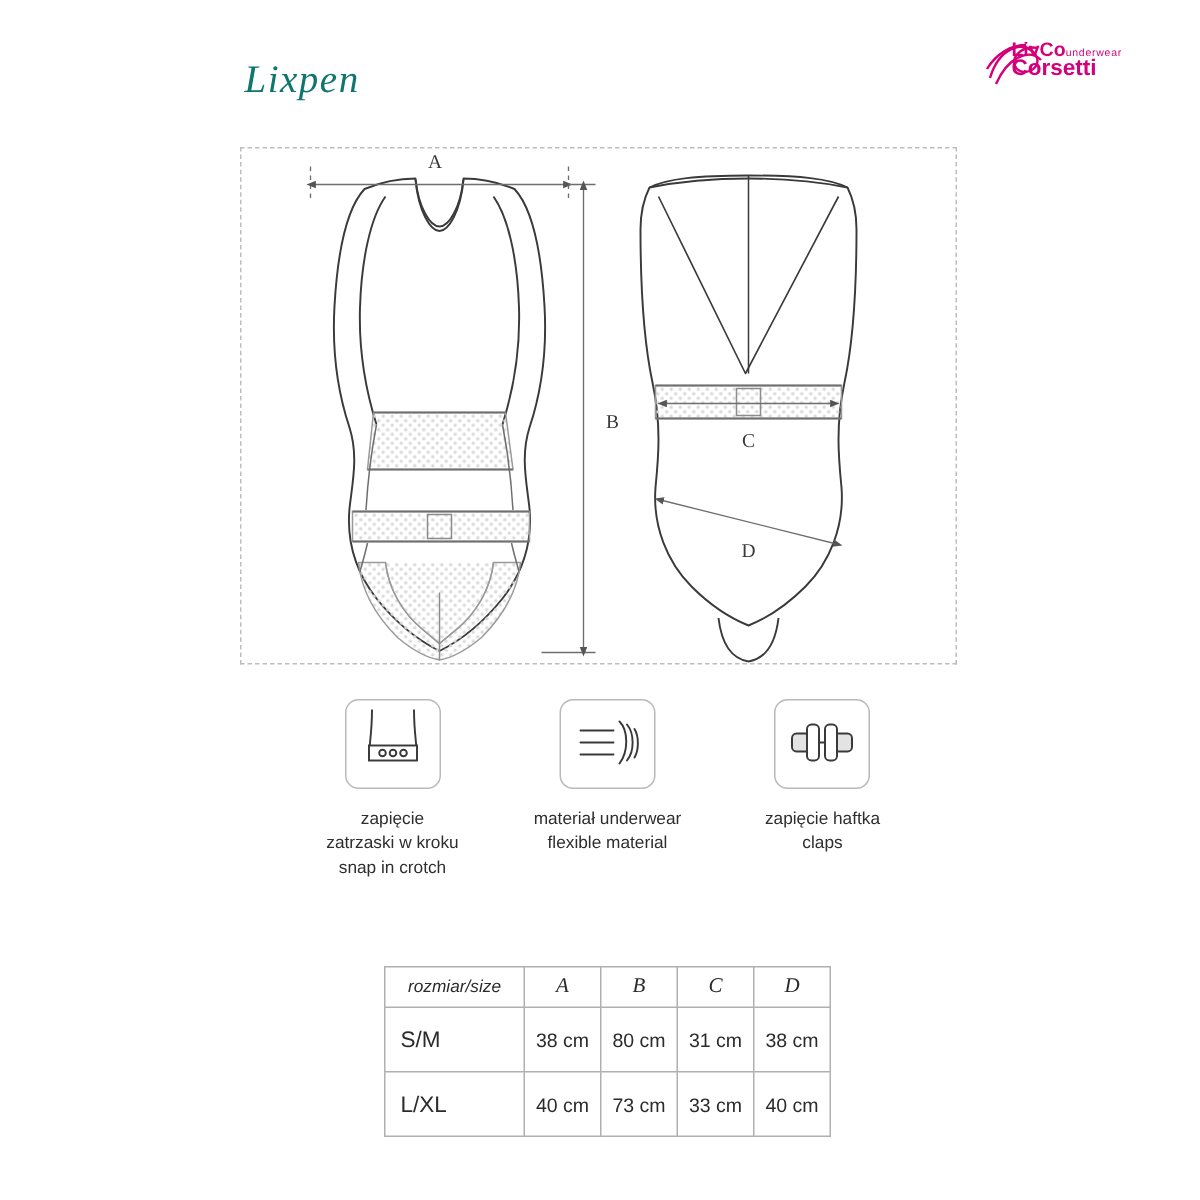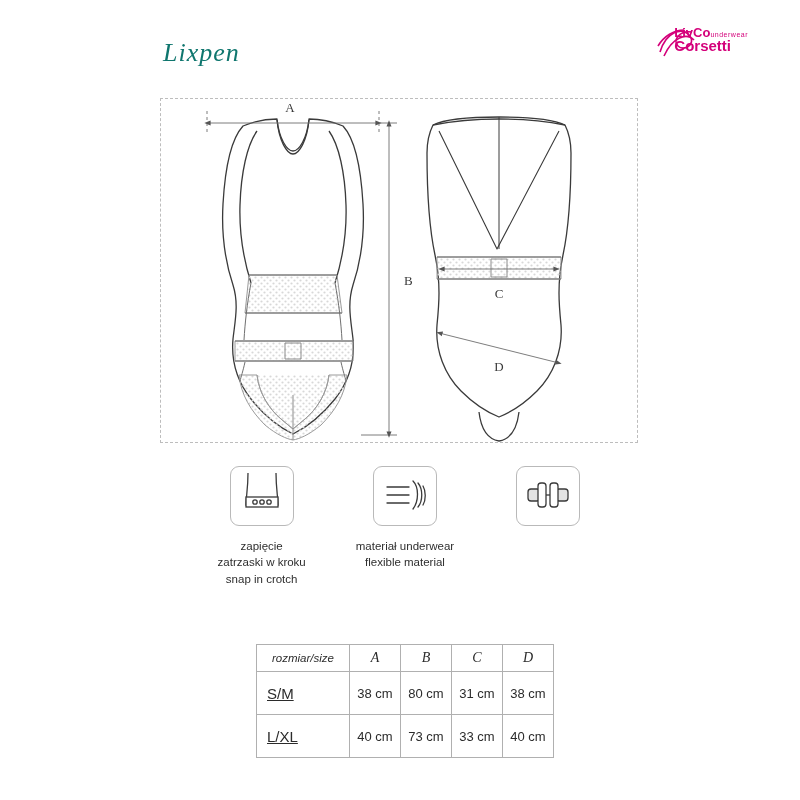--- a/index.html
+++ b/index.html
@@ -129,21 +129,20 @@
     font-size: 14px;
     font-family: "Liberation Serif", serif;
   }
   .size-table tbody td {
     height: 42px;
   }
   .size-table tbody td.rowhdr {
     font-size: 15px;
     padding-left: 10px;
     text-align: left;
-    text-decoration: underline;
   }
   .size-table tbody td.val {
     font-size: 13px;
   }
   
   .size-table thead th.hdr-label { border-top: 1px solid #b0b0b0; }
 </style>
 </head>
 <body>
 
@@ -331,20 +330,24 @@
     <div class="icon-box">
       <svg width="60" height="56" viewBox="0 0 60 56" xmlns="http://www.w3.org/2000/svg">
         <g fill="none" stroke="#3a3a3a" stroke-width="1.3">
           <rect x="10" y="22" width="12" height="12" rx="3" fill="#e3e3e3"></rect>
           <rect x="38" y="22" width="12" height="12" rx="3" fill="#e3e3e3"></rect>
           <rect x="20" y="16" width="8" height="24" rx="3" fill="#ffffff"></rect>
           <rect x="32" y="16" width="8" height="24" rx="3" fill="#ffffff"></rect>
           <line x1="28" y1="28" x2="32" y2="28"></line>
         </g>
       </svg>
+    </div>
+    <div class="cap">
+      <div>zapięcie haftka</div>
+      <div>claps</div>
     </div>
   </div>
 
 </div>
 
 <table class="size-table">
   <thead>
     <tr>
       <th class="hdr-label">rozmiar/size</th>
       <th class="hdr-dim">A</th>

